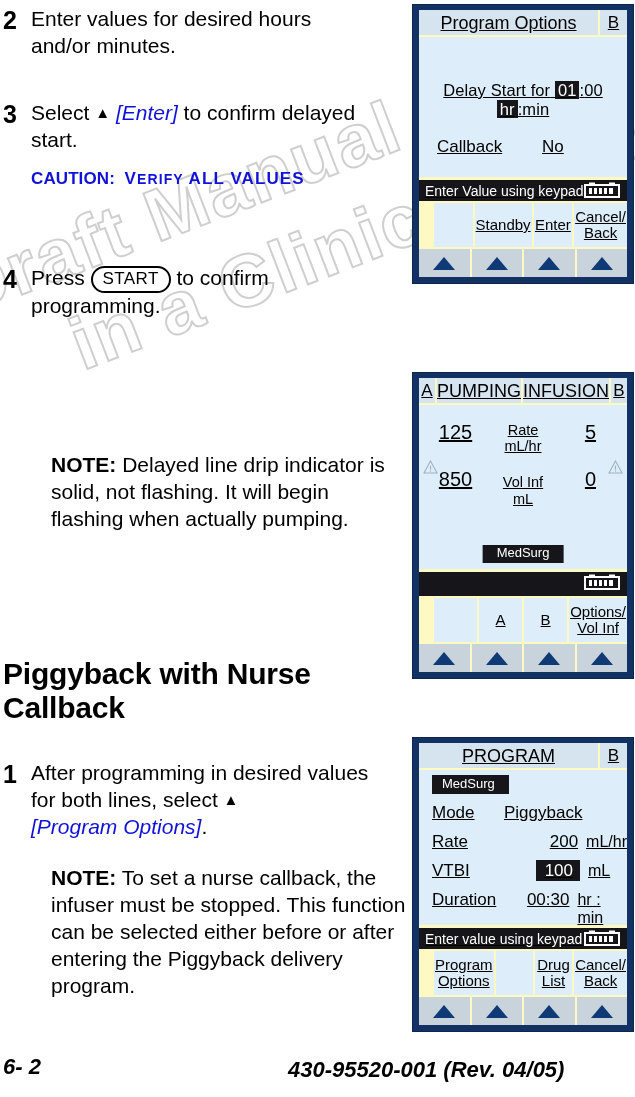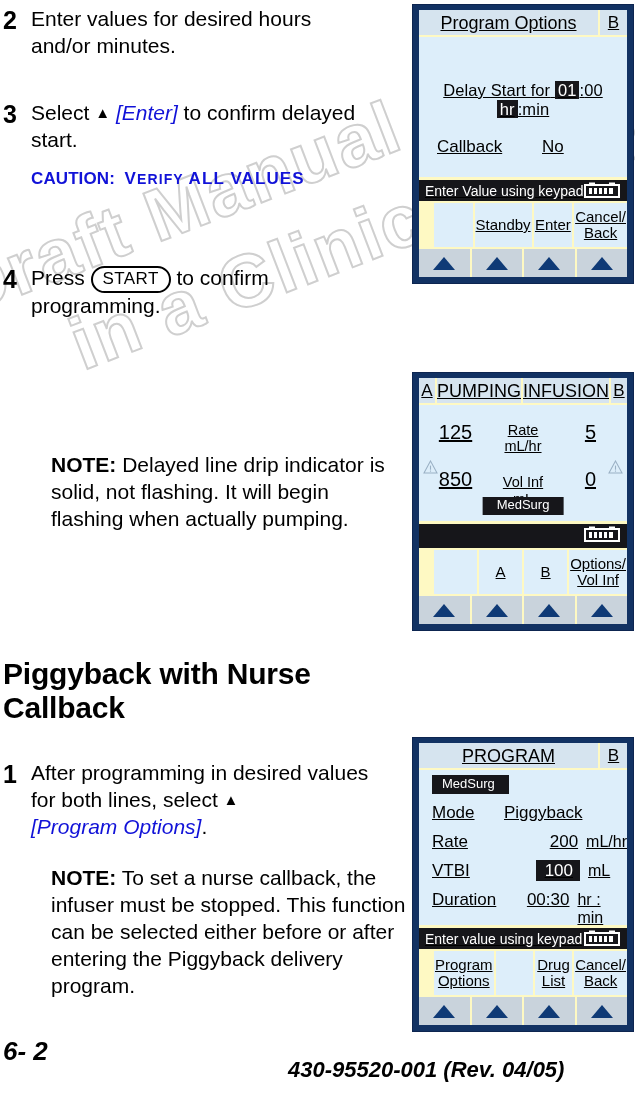--- a/index.html
+++ b/index.html
@@ -54,22 +54,22 @@
   }
 
   h2.section-title {
     position:absolute; left:3px; top:657px; margin:0;
     font-size:30px; font-weight:bold; letter-spacing:-0.2px;
   }
 
   
   #footer { position:absolute; left:0; bottom:14px; width:635px; z-index:4; }
   #footer .fl {
-    position:absolute; left:3px; bottom:16px;
-    font-size:26px; font-weight:bold; font-style:italic;
+    position:absolute; left:3px; bottom:3px;
+    font-size:22px; font-weight:bold; font-style:italic;
   }
   #footer .fr {
     position:absolute; left:288px; bottom:0;
     font-size:22px; font-weight:bold; font-style:italic;
   }
 
   
   .device {
     position:absolute; z-index:5;
     background:#123263;
@@ -130,21 +130,21 @@
   #dev1-lines .row1 {
     font-size:16.5px; text-align:center; letter-spacing:0.1px;
   }
   #dev1-lines .row2 {
     font-size:17px; margin-top:18px; display:flex; padding-left:18px;
   }
   #dev1-lines .row2 .lbl { width:105px; }
 
   
   #device2 { left:412px; top:372px; width:222px; }
-  #device2 .body-area { height:116px; }
+  #device2 .body-area { height:164px; }
   .d2-grid {
     position:relative; height:100%;
     display:flex; align-items:flex-start; padding-top:17px;
   }
   .d2-col { text-align:center; }
   .d2-left  { width:78px; }
   .d2-mid   { width:66px; }
   .d2-right { width:78px; }
   .d2-val { font-size:20px; line-height:1.0; }
   .d2-val.v2 { margin-top:27px; }

